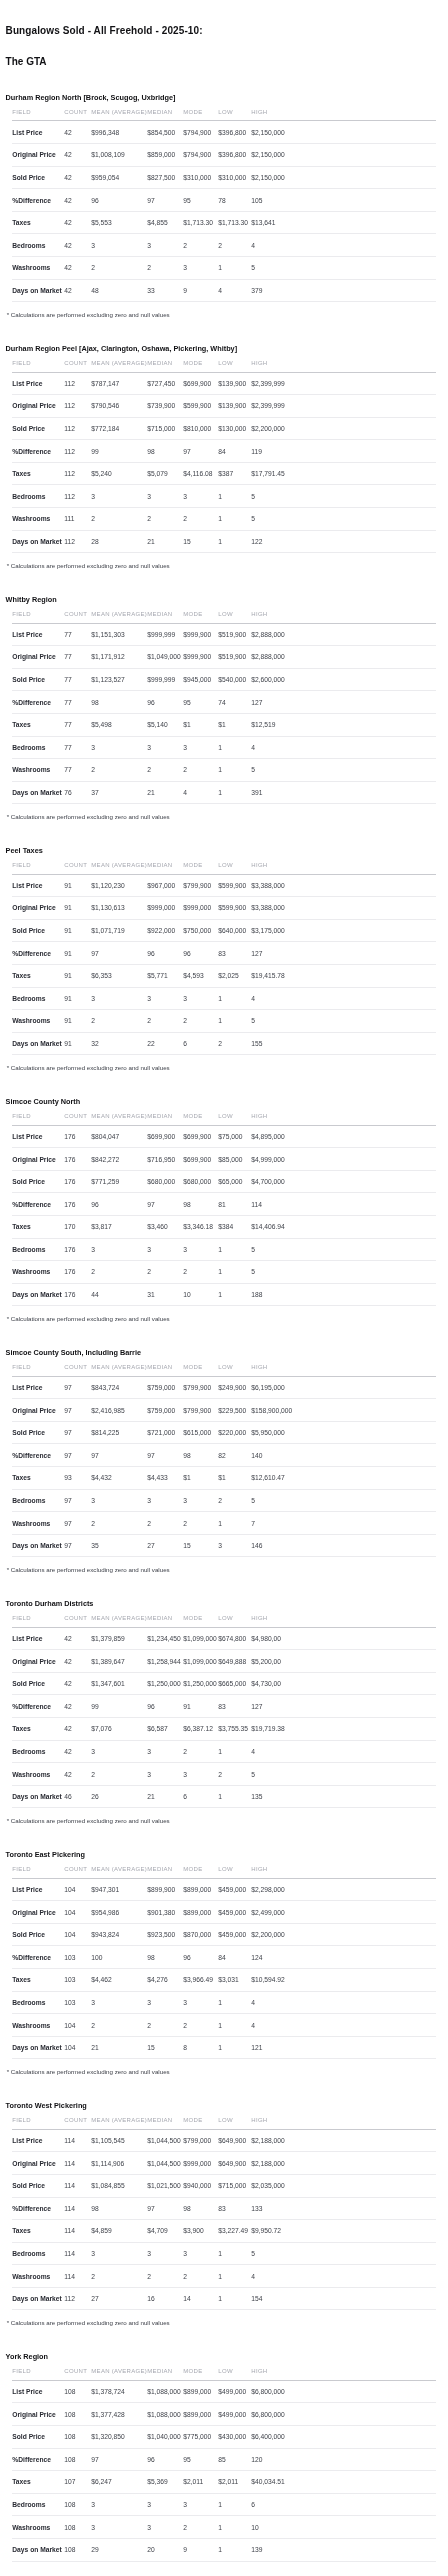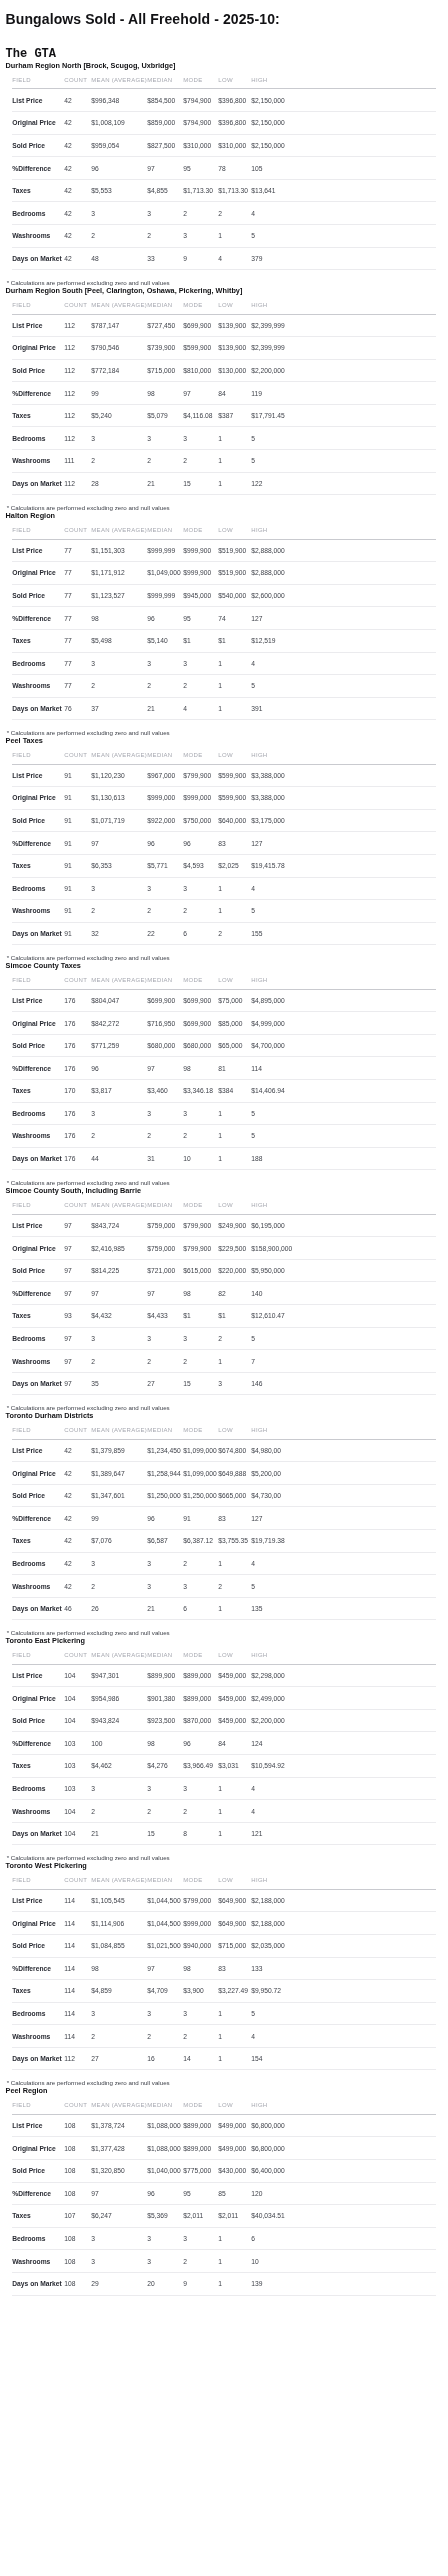--- a/index.html
+++ b/index.html
@@ -5,34 +5,33 @@
   * { box-sizing: border-box; }
   html, body { margin: 0; padding: 0; }
   body {
     width: 449px;
     background: #ffffff;
     font-family: "Liberation Sans", sans-serif;
     color: #202124;
   }
   .content { padding: 5.6px 5.6px 0 5.6px; }
   .page-title {
-    font-size: 14px;
+    font-size: 10px;
     font-weight: bold;
-    margin: 5px 0 0 0;
+    margin: 19px 0 0 0;
     color: #111114;
     letter-spacing: 0.1px;
   }
   .region-title {
-    font-size: 12px;
+    font-size: 10px;
     font-weight: bold;
     margin: 20px 0 0 0;
     color: #111114;
-    font-family: Liberation Mono, monospace;
   }
-  section.stat-section { }
+  section.stat-section { margin-top: 26px; }
   .section-title {
     font-size: 7.3px;
     font-weight: bold;
     color: #111114;
     margin: 0 0 4.5px 0;
   }
   table.stat-table {
     border-collapse: collapse;
     table-layout: fixed;
     width: 424px;
@@ -176,21 +175,21 @@
               <td>9</td>
               <td>4</td>
               <td>379</td>
             </tr>
           </tbody>
     </table>
     <p class="footnote">* Calculations are performed excluding zero and null values</p>
   </section>
 
   <section class="stat-section">
-    <h3 class="section-title">Durham Region South [Peel, Clarington, Oshawa, Pickering, Whitby]</h3>
+    <h3 class="section-title">Durham Region Peel [Ajax, Clarington, Oshawa, Pickering, Whitby]</h3>
     <table class="stat-table">
       <colgroup>
         <col class="c-field">
             <col class="c-count">
             <col class="c-mean">
         <col class="c-median">
             <col class="c-mode">
             <col class="c-low">
             <col class="c-high">
       </colgroup>
@@ -277,21 +276,21 @@
               <td>15</td>
               <td>1</td>
               <td>122</td>
             </tr>
           </tbody>
     </table>
     <p class="footnote">* Calculations are performed excluding zero and null values</p>
   </section>
 
   <section class="stat-section">
-    <h3 class="section-title">Halton Region</h3>
+    <h3 class="section-title">Whitby Region</h3>
     <table class="stat-table">
       <colgroup>
         <col class="c-field">
             <col class="c-count">
             <col class="c-mean">
         <col class="c-median">
             <col class="c-mode">
             <col class="c-low">
             <col class="c-high">
       </colgroup>
@@ -479,21 +478,21 @@
               <td>6</td>
               <td>2</td>
               <td>155</td>
             </tr>
           </tbody>
     </table>
     <p class="footnote">* Calculations are performed excluding zero and null values</p>
   </section>
 
   <section class="stat-section">
-    <h3 class="section-title">Simcoe County Taxes</h3>
+    <h3 class="section-title">Simcoe County North</h3>
     <table class="stat-table">
       <colgroup>
         <col class="c-field">
             <col class="c-count">
             <col class="c-mean">
         <col class="c-median">
             <col class="c-mode">
             <col class="c-low">
             <col class="c-high">
       </colgroup>
@@ -984,21 +983,21 @@
               <td>14</td>
               <td>1</td>
               <td>154</td>
             </tr>
           </tbody>
     </table>
     <p class="footnote">* Calculations are performed excluding zero and null values</p>
   </section>
 
   <section class="stat-section">
-    <h3 class="section-title">Peel Region</h3>
+    <h3 class="section-title">York Region</h3>
     <table class="stat-table">
       <colgroup>
         <col class="c-field">
             <col class="c-count">
             <col class="c-mean">
         <col class="c-median">
             <col class="c-mode">
             <col class="c-low">
             <col class="c-high">
       </colgroup>

